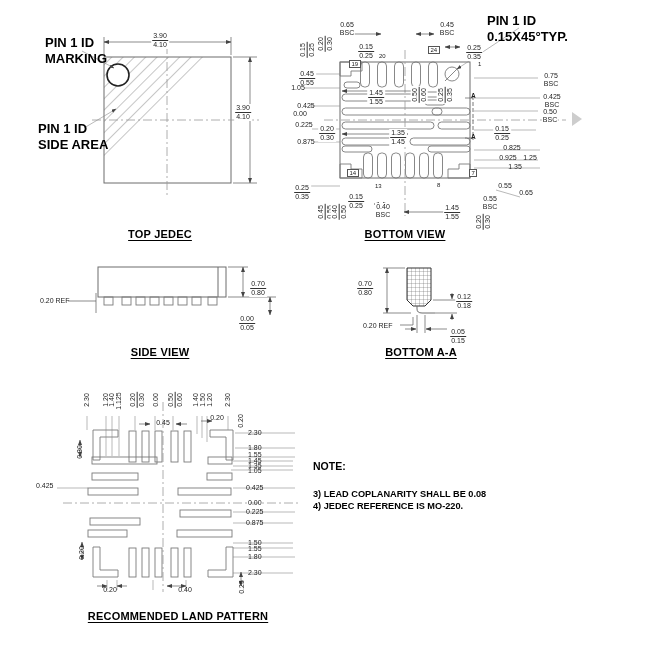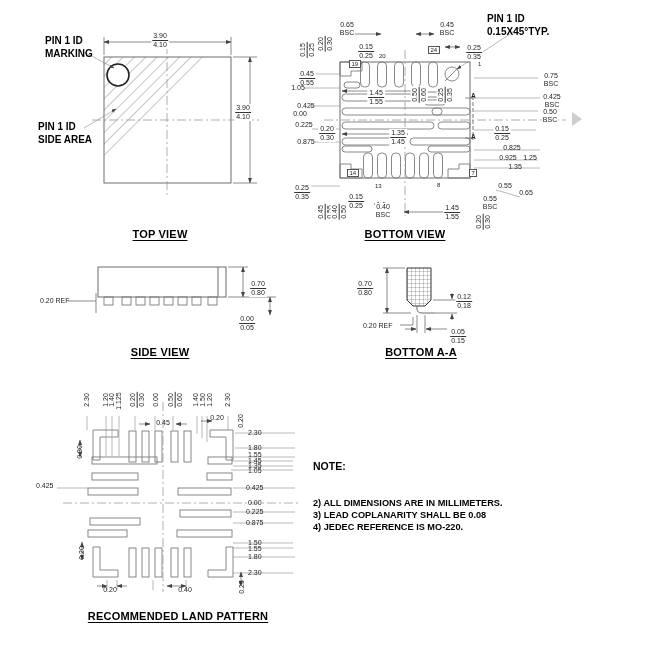--- a/index.html
+++ b/index.html
@@ -12,26 +12,26 @@
   .lead{stroke:#8a8a8a;stroke-width:0.6;fill:none;}
   .cl{stroke:#9a9a9a;stroke-width:0.8;fill:none;stroke-dasharray:9 3 2 3;}
   .d{position:absolute;font-size:7px;line-height:1.12;color:#1c1c1c;white-space:nowrap;}
   .c{transform:translateX(-50%);}
   .rot{transform:translate(-50%,-50%) rotate(-90deg);}
   .frac{display:inline-flex;flex-direction:column;align-items:center;text-align:center;background:#fff;padding:0 1px;}
   .frac .fb{border-top:1px solid #333;padding:0 1px;}
   .stack{display:inline-flex;flex-direction:column;align-items:center;text-align:center;background:#fff;padding:0 1px;}
   .pin{position:absolute;font-size:6px;color:#1c1c1c;white-space:nowrap;}
   .pinbox{border:0.7px solid #555;padding:0 1.5px;background:#fff;}
-  .co{position:absolute;font-weight:bold;font-size:10px;line-height:1.25;color:#000;white-space:nowrap;}
+  .co{position:absolute;font-weight:bold;font-size:13px;line-height:1.25;color:#000;white-space:nowrap;}
   .vt{position:absolute;transform:translateX(-50%);font-weight:bold;font-size:11px;color:#000;
       text-decoration:underline;text-underline-offset:2px;white-space:nowrap;letter-spacing:0.2px;}
   .secmark{position:absolute;font-size:6.5px;font-weight:bold;color:#1c1c1c;}
   .note{position:absolute;left:313px;top:460px;width:260px;color:#000;}
-  .note-h{font-weight:bold;font-size:10.5px;margin-bottom:25px;}
+  .note-h{font-weight:bold;font-size:10.5px;margin-bottom:16px;}
   .note-l{font-weight:bold;font-size:9.2px;line-height:12.2px;white-space:nowrap;}
   .next-arrow{position:absolute;left:572px;top:112px;width:0;height:0;
       border-top:7px solid transparent;border-bottom:7px solid transparent;border-left:10px solid #cdcdcd;}
 </style>
 </head>
 <body>
 
 <div id="canvas">
 
   <svg style="left:30px;top:25px" width="235" height="185" viewBox="0 0 235 185">
@@ -68,21 +68,21 @@
     <span style="display:block">SIDE AREA</span>
   </div>
   <span class="d c frac" style="left:160px;top:32px">
     <span>3.90</span>
     <span class="fb">4.10</span>
   </span>
   <span class="d c frac" style="left:243px;top:104px">
     <span>3.90</span>
     <span class="fb">4.10</span>
   </span>
-  <span class="vt" style="left:160px;top:228px">TOP VIEW</span>
+  <span class="vt" style="left:160px;top:228px">TOP JEDEC</span>
 
   <svg style="left:288px;top:8px" width="300" height="222" viewBox="0 0 300 222">
     <rect class="outline" x="52" y="54" width="130" height="116"></rect>
     <g class="pad">
       <rect x="72.5" y="54" width="9" height="25" rx="4"></rect>
         <rect x="89.5" y="54" width="9" height="25" rx="4"></rect>
       <rect x="106.5" y="54" width="9" height="25" rx="4"></rect>
         <rect x="123.5" y="54" width="9" height="25" rx="4"></rect>
       <rect x="140.5" y="54" width="9" height="25" rx="4"></rect>
       <path d="M52,54 h22 v9 h-11 v5 h-11 z"></path>
@@ -417,20 +417,19 @@
   <span class="d rot" style="left:80px;top:452px">0.30</span>
   <span class="d" style="left:36px;top:482px">0.425</span>
   <span class="d rot" style="left:82px;top:553px">0.20</span>
   <span class="d c" style="left:110px;top:586px">0.20</span>
   <span class="d c" style="left:185px;top:586px">0.40</span>
   <span class="d rot" style="left:242px;top:587px">0.25</span>
   <span class="vt" style="left:178px;top:610px">RECOMMENDED LAND PATTERN</span>
 
   <div class="note">
     <div class="note-h">NOTE:</div>
-    <div class="note-l">2) ALL DIMENSIONS ARE IN MILLIMETERS.</div>
     <div class="note-l">3) LEAD COPLANARITY SHALL BE 0.08</div>
     <div class="note-l">4) JEDEC REFERENCE IS MO-220.</div>
   </div>
 
   <div class="next-arrow"></div>
 
 </div>
 
 </body></html>

